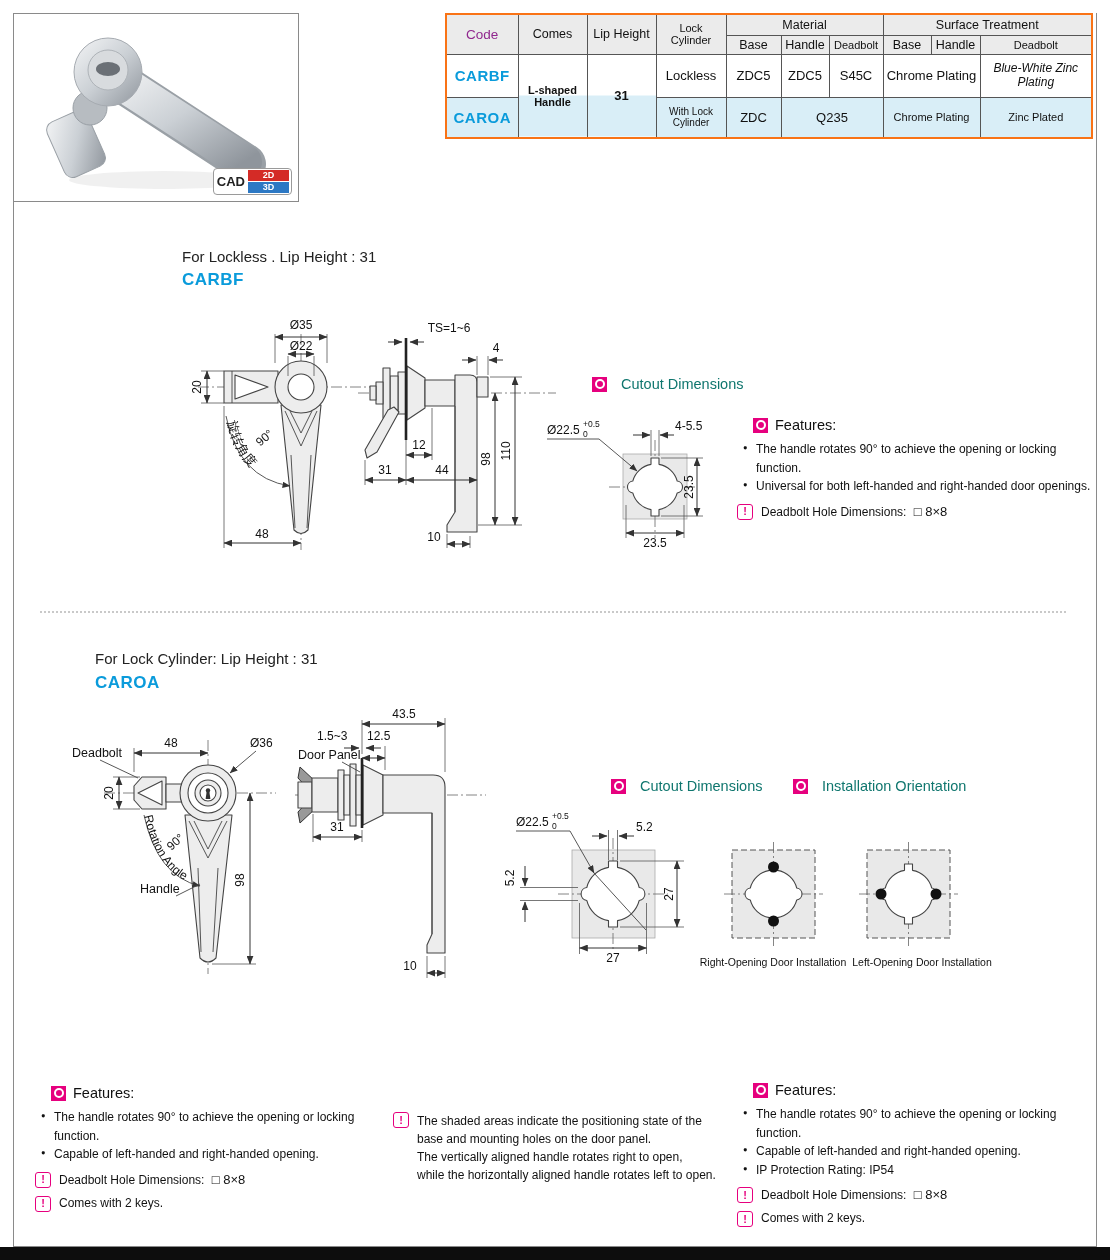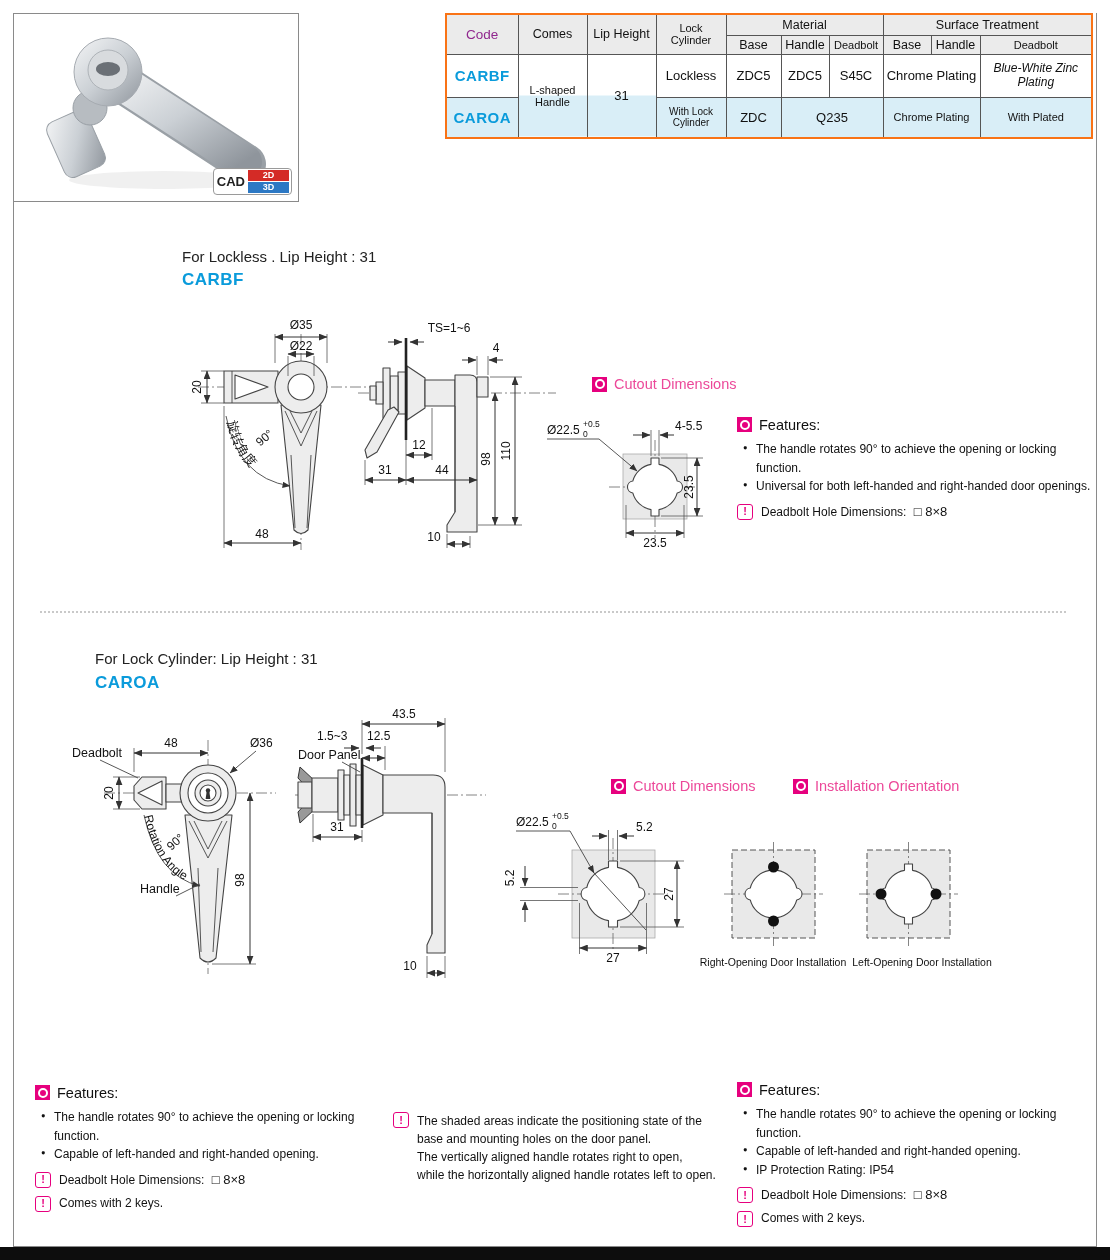--- a/index.html
+++ b/index.html
@@ -21,36 +21,36 @@
   .chip-2d{background:#d42b26;}
   .chip-3d{background:#2c78c4;}
   
   .spec{position:absolute;left:445px;top:13px;border-collapse:collapse;table-layout:fixed;}
   .spec td{border:1px solid #555;text-align:center;vertical-align:middle;font-size:12.5px;padding:0 2px;overflow:hidden;}
   .spec{border:2px solid #f97316;}
   .spec .hd{background:#ebebeb;}
   .spec .code-hd{color:#90278e;font-size:13.5px;}
   .spec .code{color:#0a9bdb;font-weight:bold;font-size:15px;letter-spacing:.5px;}
   .spec .row2 td{background:#d9eef7;}
-  .spec .split{background:linear-gradient(180deg,#ffffff 50%,#d9eef7 50%) !important;}
+  .spec .split{background:linear-gradient(180deg,#ffffff 50%,#d9eef7 50%) !important;font-weight:bold;}
   .spec .sm{font-size:11px;}
   .spec .xs{font-size:10px;}
   .spec .val{font-size:13px;}
   .spec .wrap{font-size:12px;line-height:1.15;font-style:italic;}
   
   .sec-title{position:absolute;font-size:15px;color:#222;}
   .sec-code{position:absolute;font-size:17px;font-weight:bold;color:#0a9bdb;letter-spacing:.5px;}
-  .hdr{position:absolute;display:flex;align-items:center;gap:7px;font-size:14.5px;color:#ec4899;padding-left:36px;}
+  .hdr{position:absolute;display:flex;align-items:center;gap:14px;font-size:14.5px;color:#0f766e;padding-left:36px;}
   .marker{width:15px;height:15px;background:#e6007e;position:relative;flex:0 0 auto;}
   .marker::after{content:"";position:absolute;inset:2.5px;border:2px solid #fff;border-radius:50%;}
   .bang{width:14px;height:14px;border:1.6px solid #e6007e;border-radius:3px;color:#e6007e;
         font-weight:bold;font-size:11px;display:grid;place-items:center;line-height:1;flex:0 0 auto;}
   
   .feat{position:absolute;}
-  .feat-head{display:flex;gap:7px;font-size:14.5px;}
+  .feat-head{display:flex;align-items:center;gap:7px;font-size:14.5px;margin-left:16px;}
   .feat ul{list-style:none;margin:7px 0 0 6px;padding:0;font-size:12px;line-height:1.55;}
   .feat li{position:relative;padding-left:13px;}
   .feat li::before{content:"●";position:absolute;left:0;top:2px;font-size:7.5px;}
   .note-row{display:flex;align-items:flex-start;gap:8px;margin-top:8px;font-size:12px;}
   .note-val{font-size:13px;margin-left:4px;}
   .mid-note{position:absolute;display:flex;gap:8px;font-size:12px;line-height:1.5;}
   .mid-note .txt{white-space:pre-line;}
   
   .dtxt{font-family:"Liberation Sans","DejaVu Sans",sans-serif;font-size:12px;fill:#111;}
   .lbl{font-family:"Liberation Sans","DejaVu Sans",sans-serif;font-size:12.5px;fill:#111;}
@@ -151,21 +151,21 @@
       <td class="val">S45C</td>
       <td colspan="2" class="val">Chrome Plating</td>
       <td class="wrap">Blue-White Zinc Plating</td>
     </tr>
     <tr style="height:41px" class="row2">
       <td class="code">CAROA</td>
       <td class="xs">With Lock Cylinder</td>
       <td class="val">ZDC</td>
       <td colspan="2" class="val">Q235</td>
       <td colspan="2" class="sm">Chrome Plating</td>
-      <td class="sm">With Plated</td>
+      <td class="sm">Zinc Plated</td>
     </tr>
   </tbody>
     </table>
 
   <div class="sec-title" style="left:182px;top:248px">For Lockless . Lip Height : 31</div>
   <div class="sec-code" style="left:182px;top:270px">CARBF</div>
 
   <svg class="abs" style="left:140px;top:290px" width="280" height="290" viewBox="0 0 280 290">
     <line class="cl" x1="58" y1="97" x2="256" y2="97"></line>
     <line class="cl" x1="161" y1="44" x2="161" y2="260"></line>

